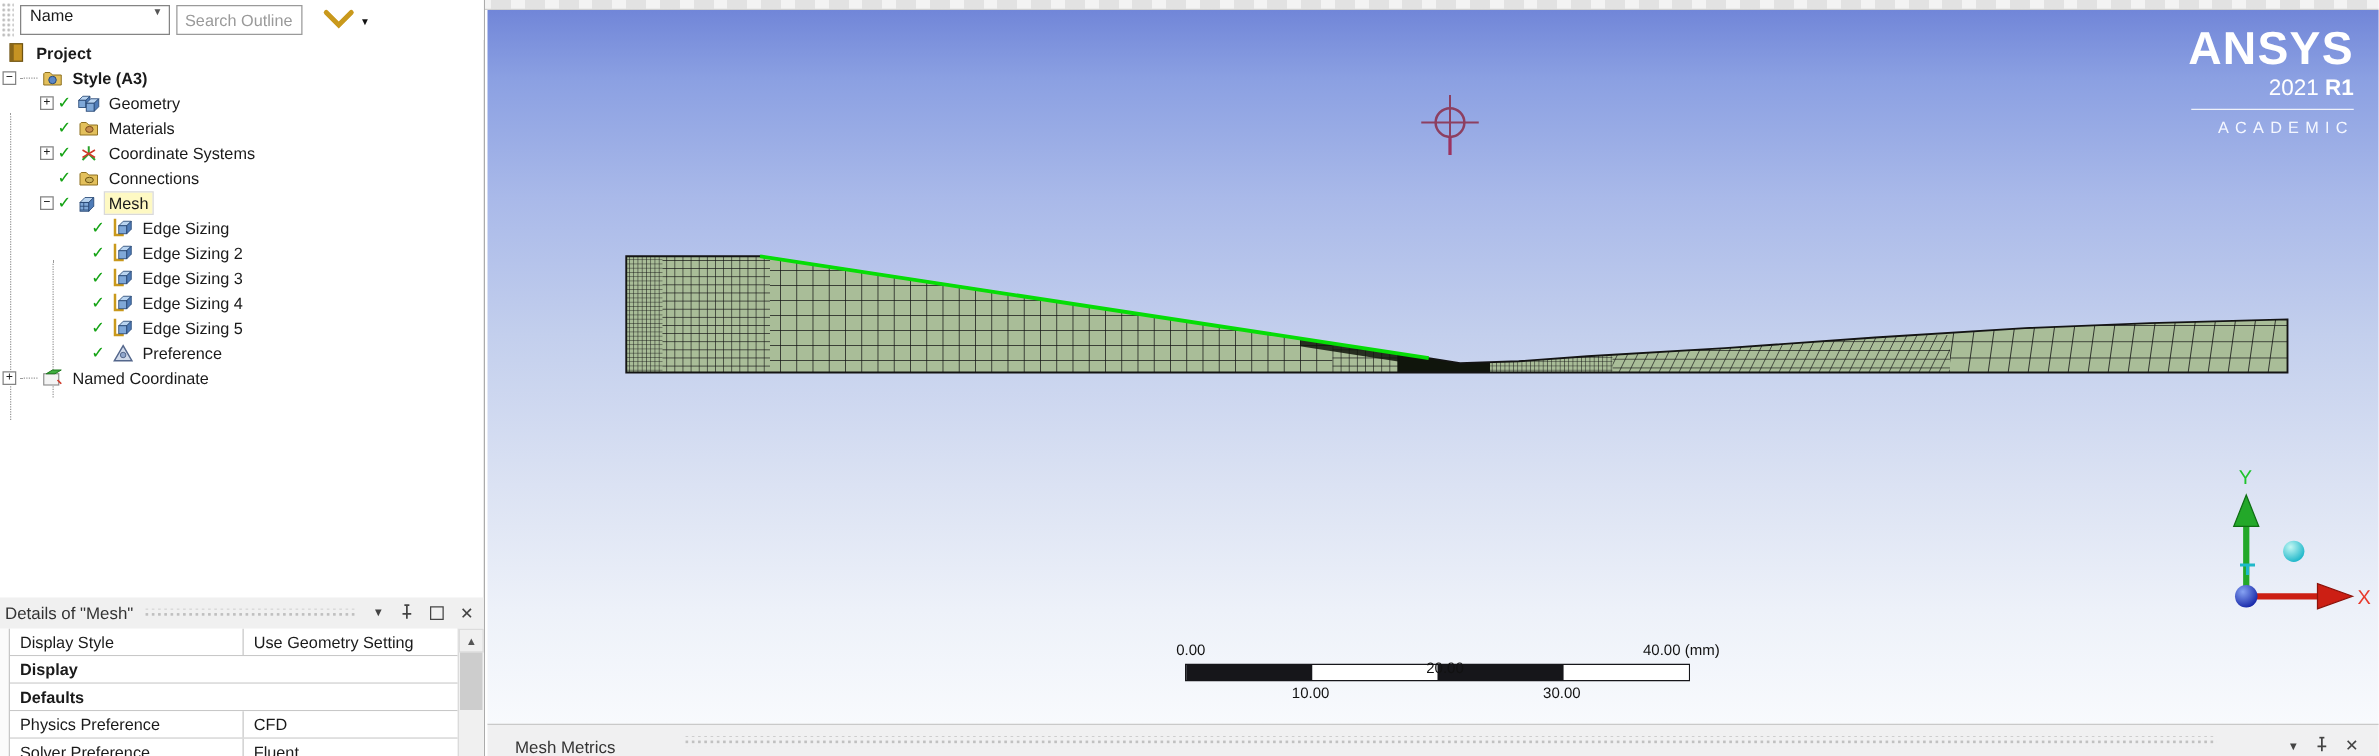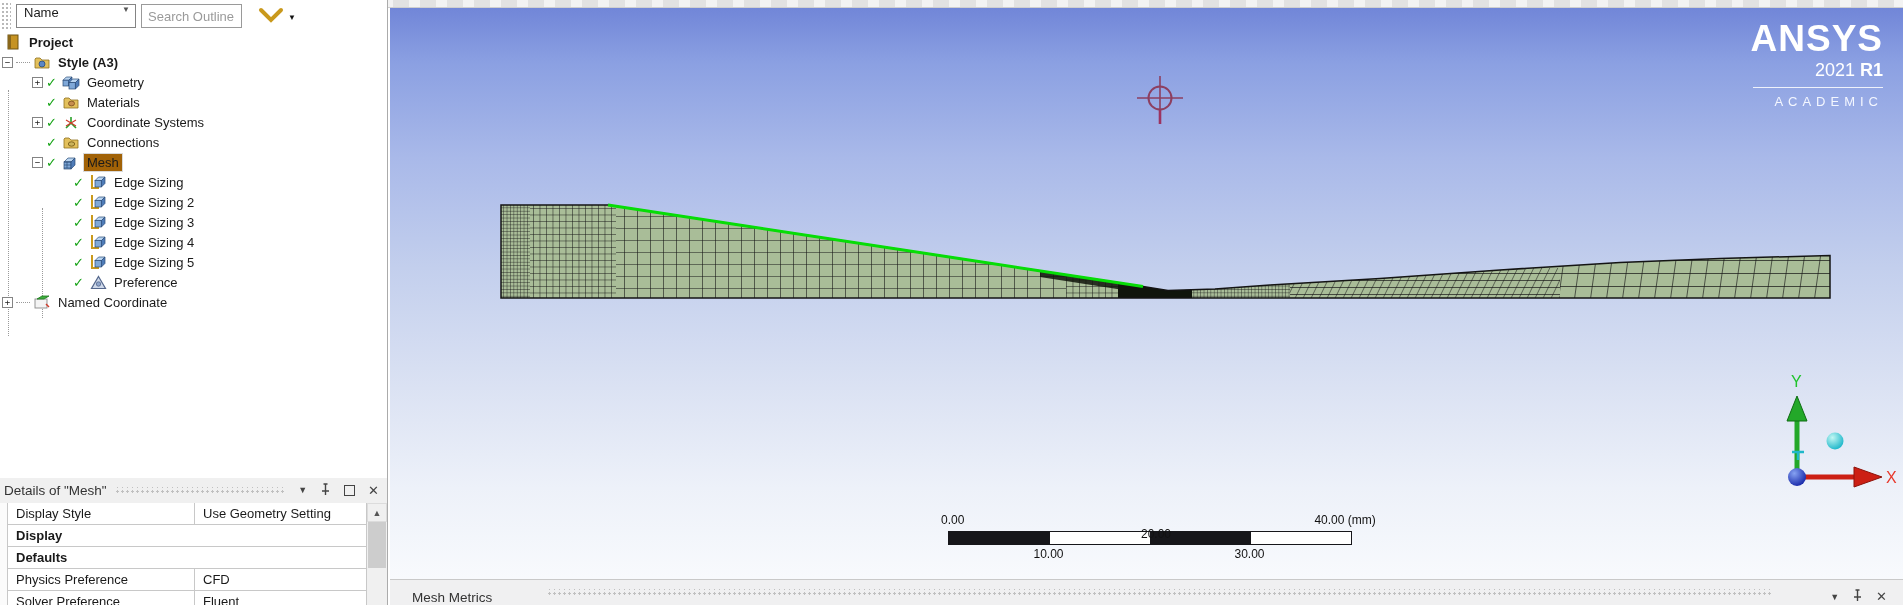--- a/index.html
+++ b/index.html
@@ -72,21 +72,21 @@
   .tree-row .box{
     width:11px;height:11px;border:1px solid #848484;background:#fff;box-sizing:border-box;
     font:9px/9px "DejaVu Sans Mono",monospace;text-align:center;color:#222;flex:0 0 11px;margin-right:3px;
   }
   .tree-row .spacer{flex:0 0 11px;margin-right:3px;}
   .tree-row .stub{flex:0 0 14px;height:0;border-top:1px dotted #9a9a9a;margin-right:3px;}
   .tree-row .check{flex:0 0 15px;color:#15a315;font-weight:700;font-size:13px;margin-right:1px;}
   .tree-row .ticon{flex:0 0 18px;display:flex;align-items:center;justify-content:center;margin-right:4px;}
   .tree-row .lbl{font-size:13px;padding:1px 3px;}
   .tree-row .lbl.bold{font-weight:700;}
-  .tree-row .lbl.sel{background:#a16207;outline:1px solid #d9d9d9;}
+  .tree-row .lbl.sel{background:#fef9c3;outline:1px solid #d9d9d9;}
   .vline{position:absolute;border-left:1px dotted #9a9a9a;width:0;}
   
   .details{position:absolute;left:0;top:478px;right:0;bottom:0;background:#f0f0f0;}
   .details-header{height:25px;display:flex;align-items:center;padding:0 8px 0 4px;color:#333;}
   .details-header .title{font-size:13.5px;margin-right:8px;white-space:nowrap;}
   .details-body{position:absolute;left:0;top:25px;right:0;bottom:0;background:#fff;display:flex;}
   .gutter{flex:0 0 7px;border-right:1px solid #c8c8c8;background:#fbfbfb;}
   .dtable{flex:1;border-right:1px solid #c8c8c8;}
   .drow{display:flex;height:22px;border-bottom:1px solid #c8c8c8;box-sizing:border-box;align-items:center;background:#fff;}
   .drow .c1{flex:0 0 187px;padding-left:8px;border-right:1px solid #c8c8c8;height:100%;display:flex;align-items:center;box-sizing:border-box;}

